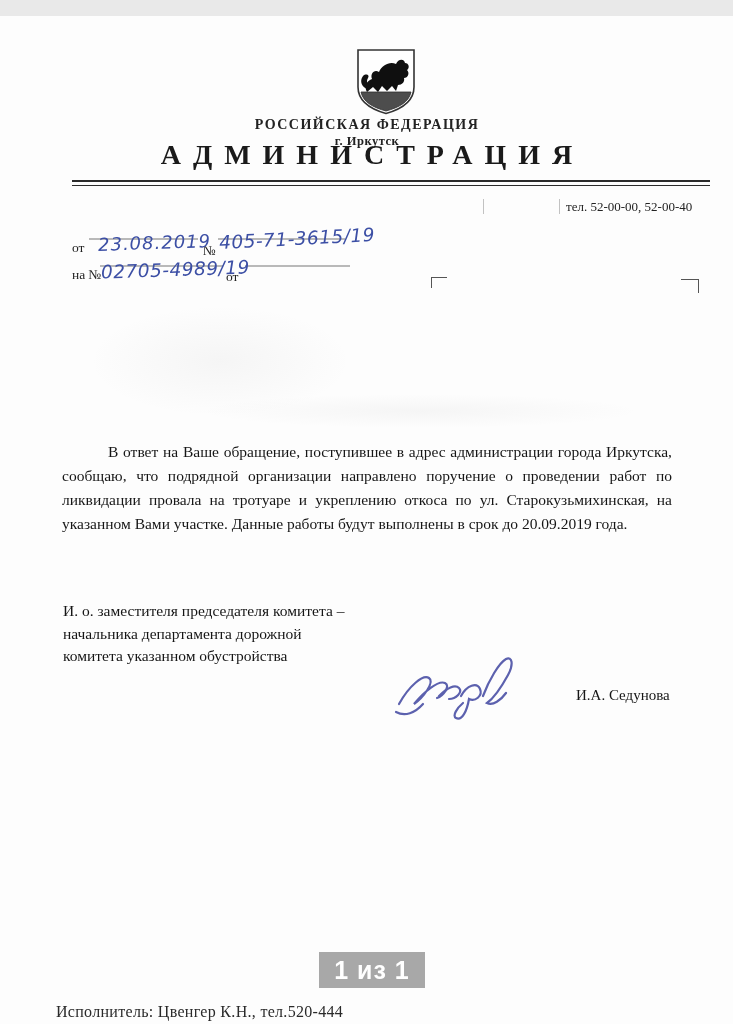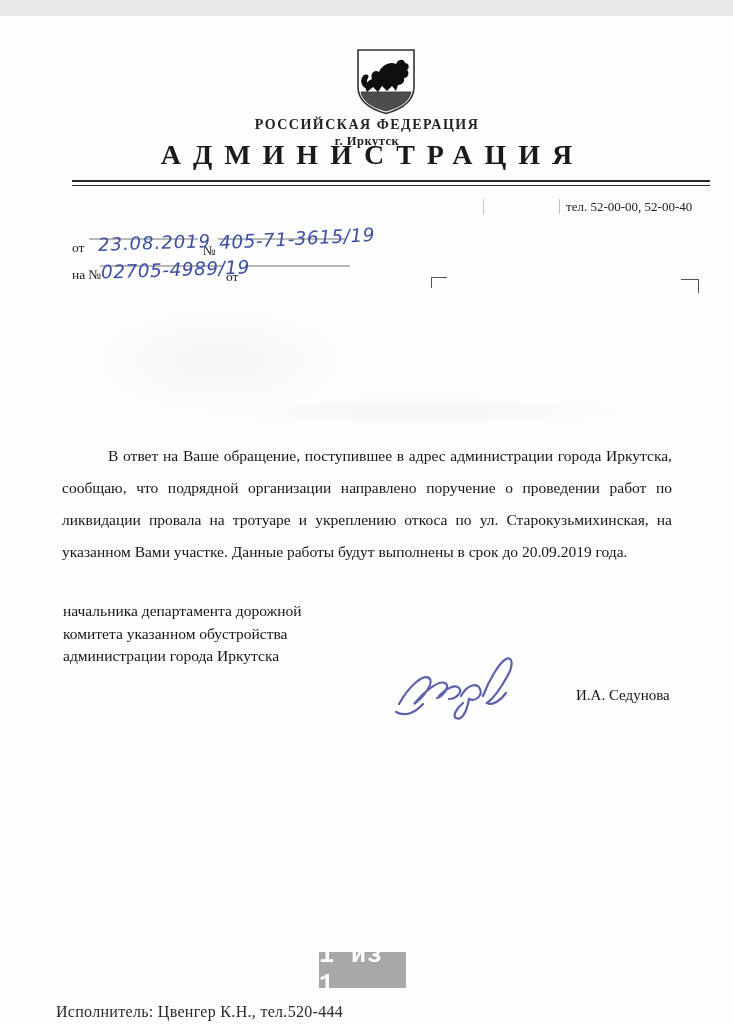--- a/index.html
+++ b/index.html
@@ -62,40 +62,40 @@
     position:absolute;left:681px;top:263px;width:17px;height:13px;
     border-right:1.5px solid #555;border-top:1.5px solid #555;
   }
   
   .smudge{position:absolute;background:radial-gradient(closest-side,rgba(120,120,120,.06),rgba(120,120,120,0));}
   .smudge.s1{left:90px;top:290px;width:260px;height:110px;}
   .smudge.s2{left:200px;top:378px;width:440px;height:34px;}
   
   .body-par{
     position:absolute;left:62px;top:424px;width:610px;
-    font-size:15.5px;line-height:32px;text-align:justify;text-indent:46px;
+    font-size:15.5px;line-height:24px;text-align:justify;text-indent:46px;
     color:#161616;
   }
   
   .sig-titles{
     position:absolute;left:63px;top:584px;width:360px;
     font-size:15.5px;line-height:22.5px;color:#161616;
   }
   .autograph{position:absolute;left:393px;top:622px;width:150px;height:90px;}
   .sig-name{
     position:absolute;left:576px;top:671px;font-size:15px;color:#161616;white-space:nowrap;
   }
   
   .executor{
     position:absolute;left:56px;top:987px;font-size:16px;color:#2a2a2a;letter-spacing:.3px;text-align:center;
   }
   .page-badge{
-    position:absolute;left:319px;top:936px;width:87px;height:36px;
+    position:absolute;left:319px;top:936px;width:106px;height:36px;
     background:#a8a8a8;color:#ffffff;
-    font-family:Liberation Mono, monospace;font-weight:bold;font-size:25px;
+    font-family:Liberation Sans, sans-serif;font-weight:bold;font-size:25px;
     display:flex;align-items:center;justify-content:center;letter-spacing:1px;
   }
 </style>
 </head>
 <body>
 
 <div class="page">
 
   <svg class="emblem" viewBox="0 0 64 68" xmlns="http://www.w3.org/2000/svg">
     <path d="M4 3 H60 V40 C60 54 48 62 32 66.5 C16 62 4 54 4 40 Z" fill="#fefefe" stroke="#333" stroke-width="1.6"></path>
@@ -130,23 +130,23 @@
   <div class="hand hand-num2">02705-4989/19</div>
 
   <div class="corner-left"></div>
   <div class="corner-right"></div>
   <div class="smudge s1"></div>
   <div class="smudge s2"></div>
 
   <div class="body-par">В ответ на Ваше обращение, поступившее в адрес администрации города Иркутска, сообщаю, что подрядной организации направлено поручение о проведении работ по ликвидации провала на тротуаре и укреплению откоса по ул. Старокузьмихинская, на указанном Вами участке. Данные работы будут выполнены в срок до 20.09.2019 года.</div>
 
   <div class="sig-titles">
+    <div>И. о. заместителя председателя комитета –</div>
     <div>начальника департамента дорожной</div>
     <div>комитета указанном обустройства</div>
-    <div>администрации города Иркутска</div>
   </div>
 
   <svg class="autograph" viewBox="0 0 150 90" xmlns="http://www.w3.org/2000/svg" fill="none" stroke="#5c61ae" stroke-width="2.2" stroke-linecap="round">
     <path d="M6 66 C16 48 30 36 36 40 C42 44 30 60 21 66 C31 54 45 42 52 45 C58 48 50 58 44 60"></path>
     <path d="M46 58 C54 50 62 46 66 50 C70 54 63 61 56 61"></path>
     <path d="M68 58 C74 47 84 44 87 51 C90 58 82 64 76 61 C74 73 69 83 63 80 C59 78 64 70 70 65"></path>
     <path d="M90 58 C96 42 106 25 113 21 C119 18 121 26 115 37 C109 48 101 60 94 65 C100 68 108 62 113 55"></path>
     <path d="M3 74 C12 79 22 75 30 66"></path>
   </svg>
 

